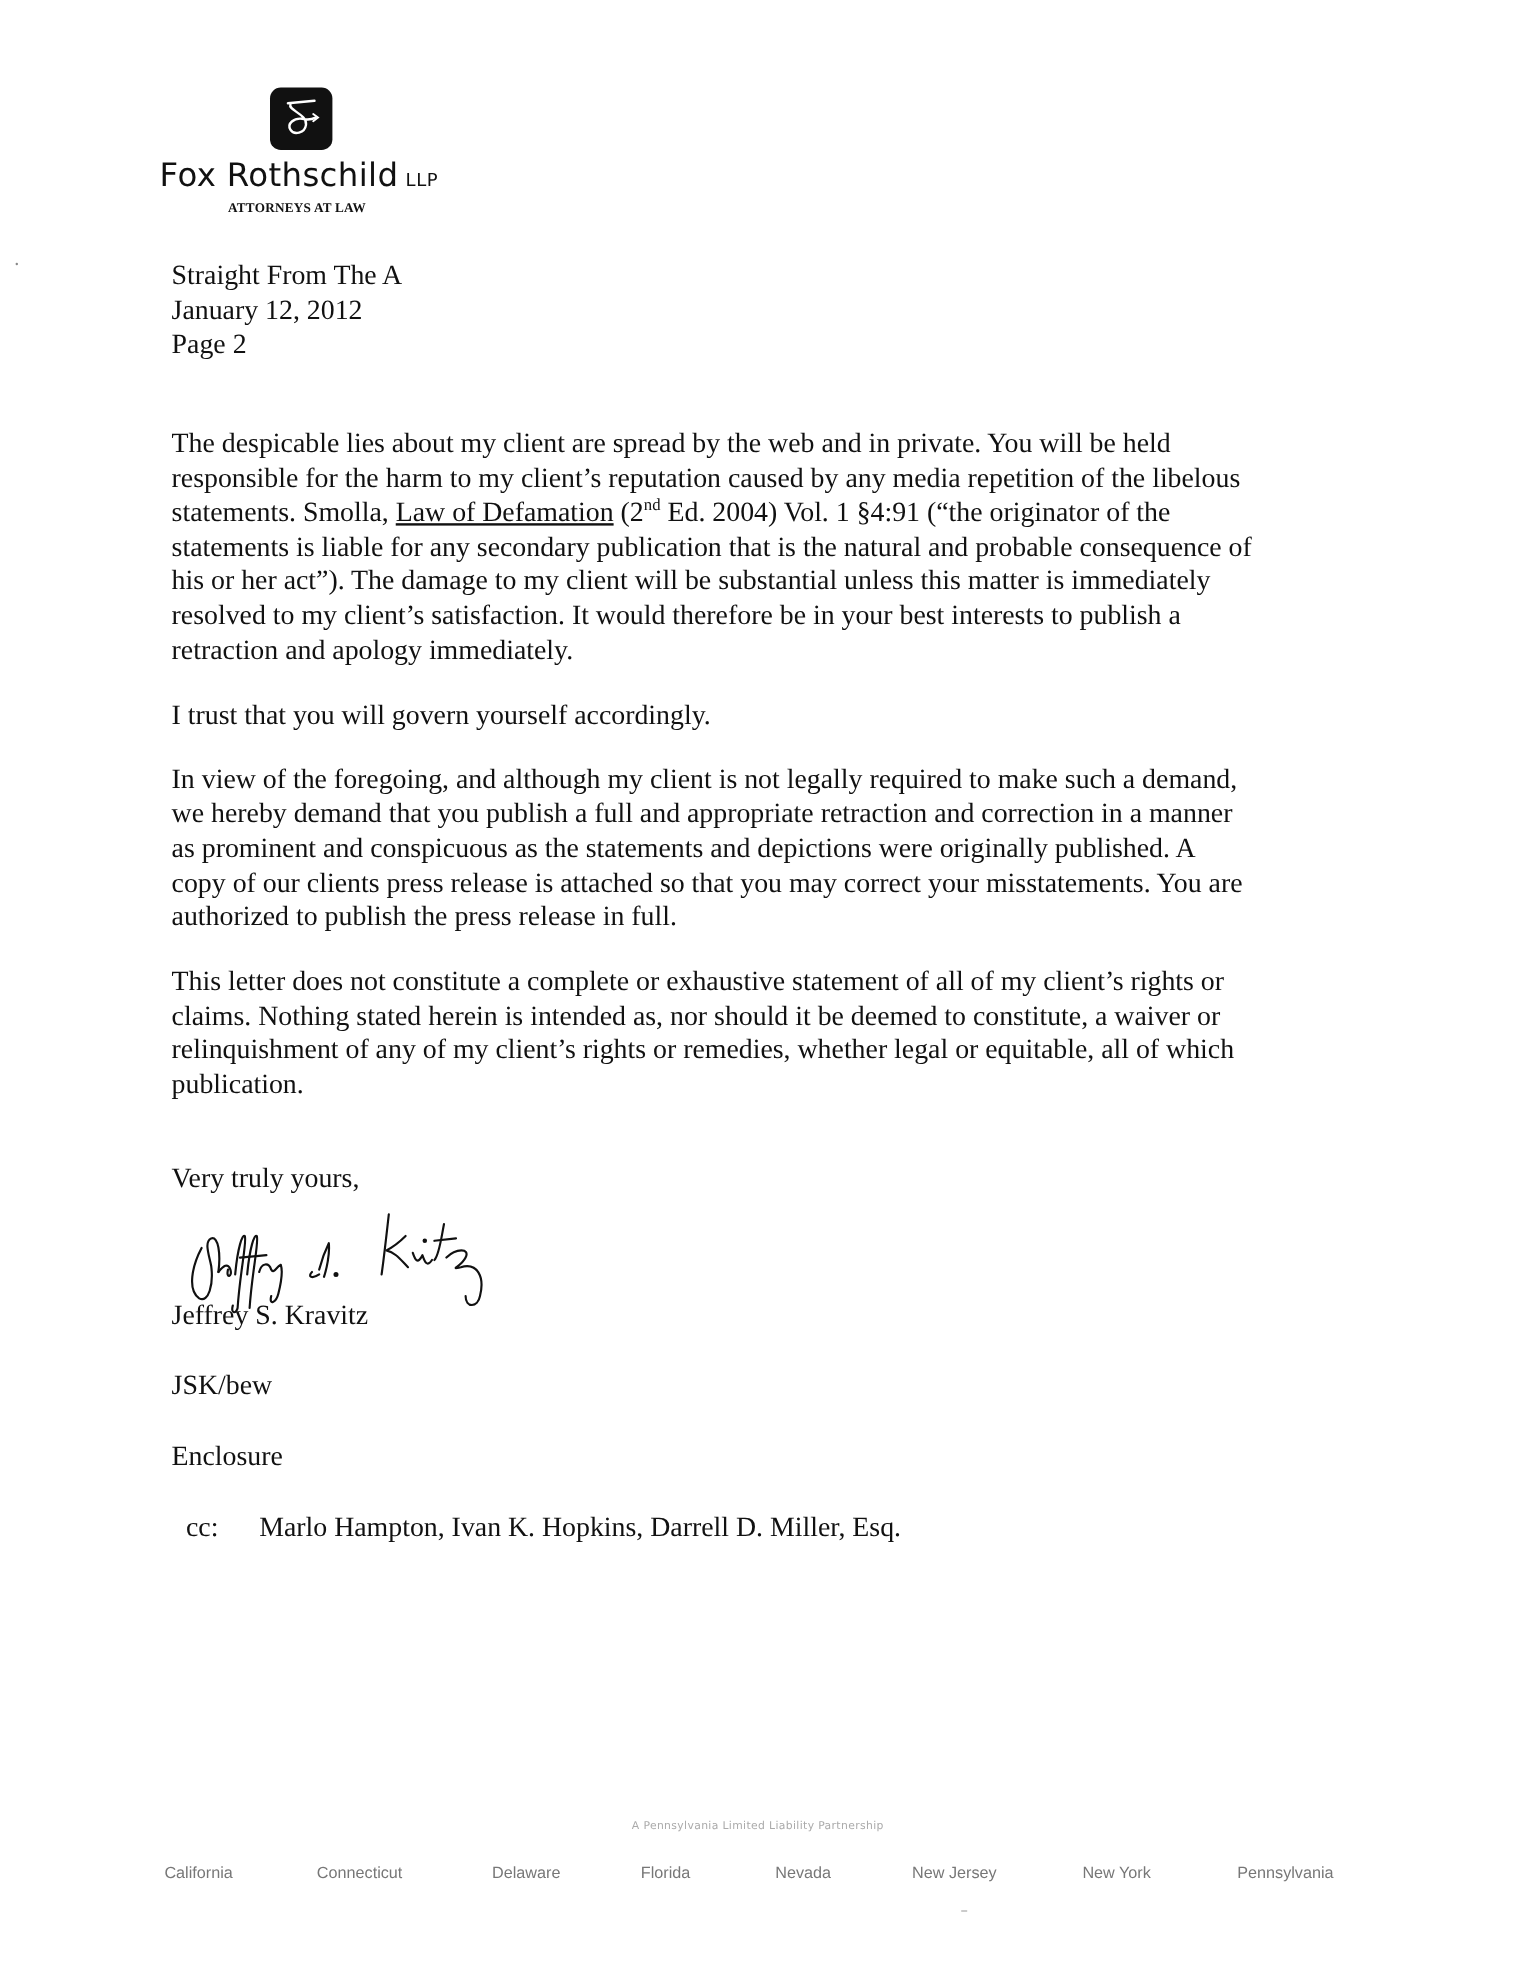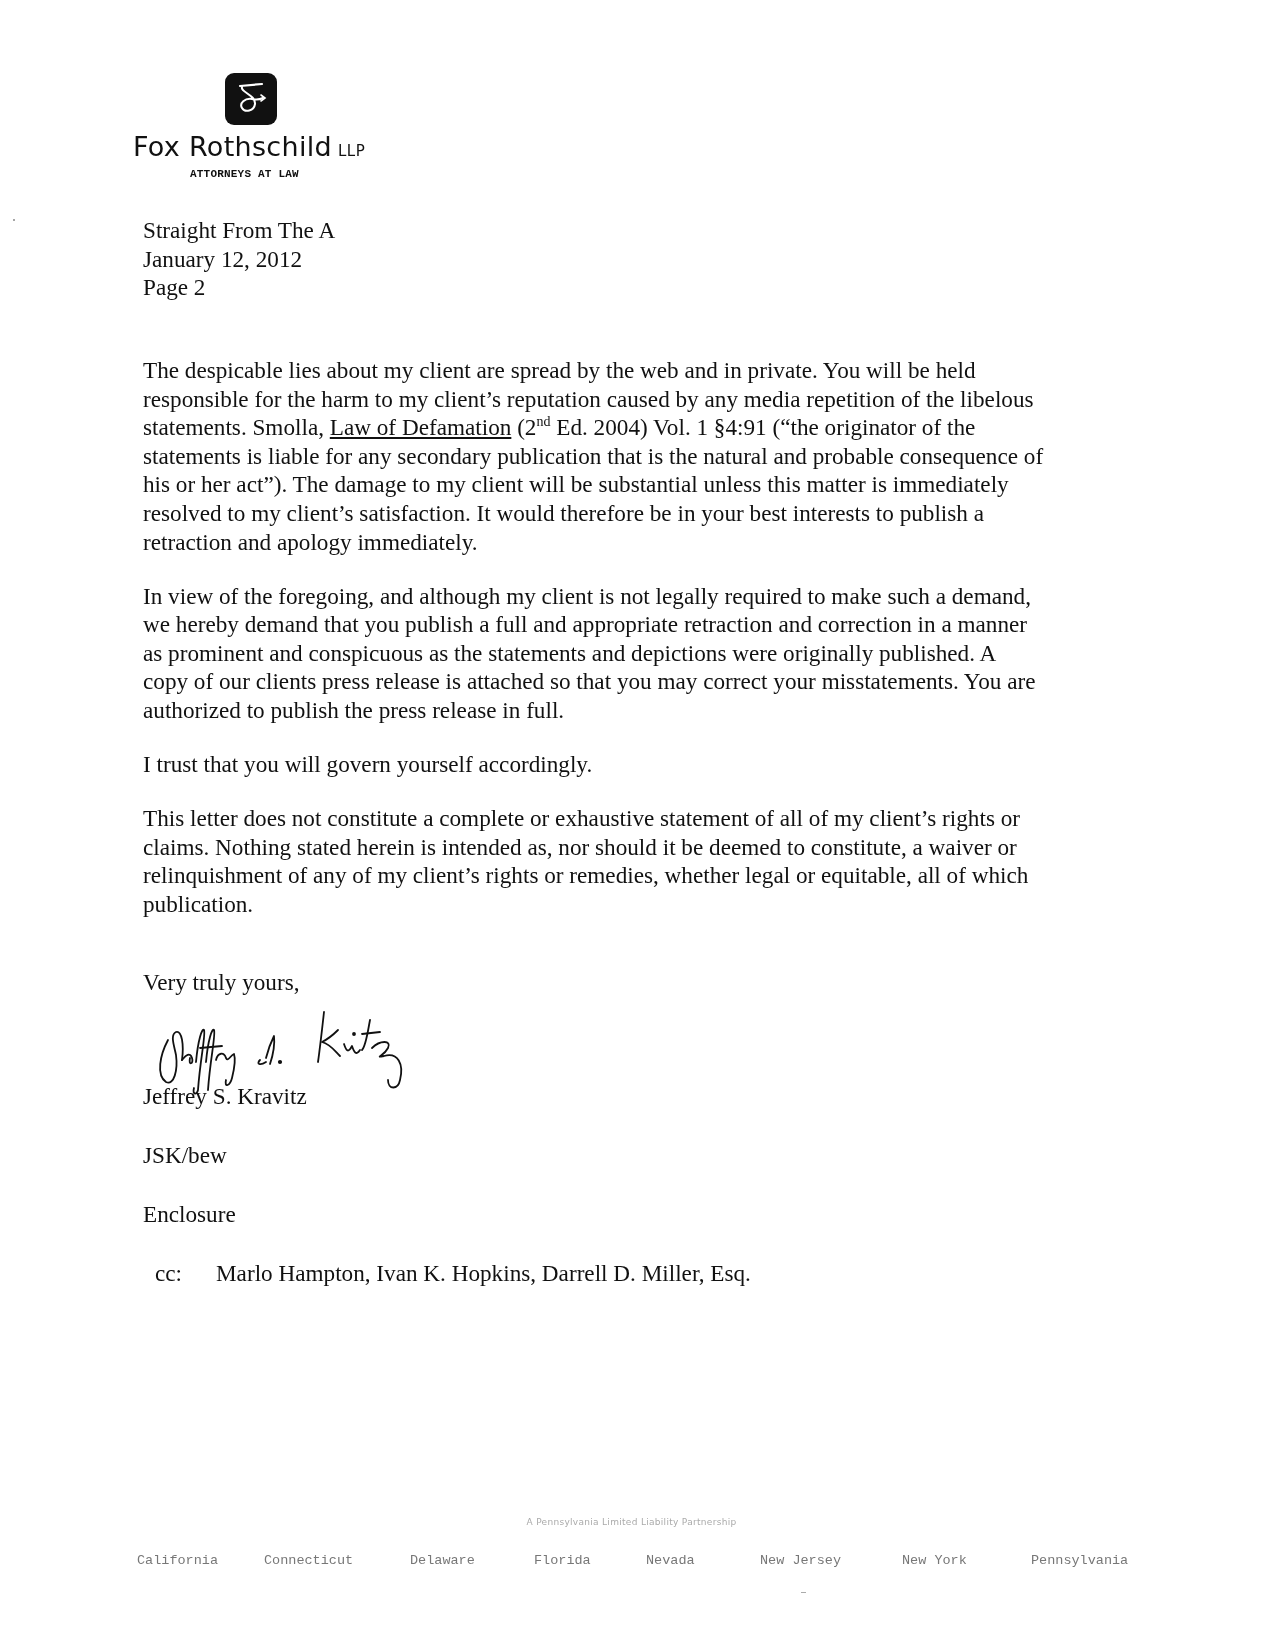--- a/index.html
+++ b/index.html
@@ -3,21 +3,21 @@
   <meta charset="utf-8">
   <style>
     html, body { margin: 0; padding: 0; background: #ffffff; }
     body { width: 1263px; height: 1640px; position: relative; overflow: hidden; color: #111; }
     .page { position: absolute; left: 0; top: 0; width: 1147px; height: 1640px; background: #fff; }
 
     .logo-box { position: absolute; left: 225px; top: 73px; width: 52px; height: 52px; background: #111; border-radius: 9px; }
     .logo-box svg { position: absolute; left: 0; top: 0; width: 52px; height: 52px; }
     .firm-name { position: absolute; left: 133px; top: 131px; font-family: "DejaVu Sans", sans-serif; font-size: 27px; letter-spacing: 0.3px; color: #111; white-space: nowrap; }
     .firm-llp { font-size: 15px; letter-spacing: 0.5px; margin-left: 6px; }
-    .firm-tagline { position: absolute; left: 190px; top: 168px; font-family: Liberation Mono, monospace; font-size: 11px; font-weight: bold; letter-spacing: 0.2px; color: #111; white-space: nowrap; }
+    .firm-tagline { position: absolute; left: 190px; top: 168px; font-family: Liberation Serif, serif; font-size: 11px; font-weight: bold; letter-spacing: 0.2px; color: #111; white-space: nowrap; }
 
     .stray-dot { position: absolute; left: 13px; top: 219px; width: 2px; height: 2px; background: #888; border-radius: 1px; }
 
     .text { font-family: "Liberation Serif", "DejaVu Serif", serif; font-size: 23.2px; line-height: 28.6px; color: #111; }
     .header-block { position: absolute; left: 143px; top: 216px; }
     .header-block div { white-space: nowrap; }
 
     .body { position: absolute; left: 143px; top: 356px; width: 975px; }
     .para { margin: 0 0 25.5px 0; text-align: left; }
     .para .line { display: block; white-space: nowrap; }
@@ -27,21 +27,21 @@
     .closing { position: absolute; left: 143px; top: 968px; }
     .signature { position: absolute; left: 148px; top: 1000px; width: 300px; height: 95px; }
     .signer-name { position: absolute; left: 143px; top: 1082px; }
     .initials { position: absolute; left: 143px; top: 1141px; }
     .enclosure { position: absolute; left: 143px; top: 1200px; font-family: Liberation Serif, serif; }
     .cc-label { position: absolute; left: 155px; top: 1259px; }
     .cc-names { position: absolute; left: 216px; top: 1259px; white-space: nowrap; }
 
     .footer-partnership { position: absolute; left: 0; width: 1263px; top: 1517px; text-align: center; font-family: "DejaVu Sans", sans-serif; font-size: 9px; color: #aaa; letter-spacing: 0.3px; }
     .footer-states { position: absolute; left: 0; top: 1553px; width: 1263px; height: 20px; }
-    .state { position: absolute; top: 0; font-family: Liberation Mono, monospace; font-size: 13.5px; color: #777; white-space: nowrap; }
+    .state { position: absolute; top: 0; font-family: Liberation Sans, sans-serif; font-size: 13.5px; color: #777; white-space: nowrap; }
     .footer-mark { position: absolute; left: 801px; top: 1592px; width: 5px; height: 1px; background: #aaa; }
   </style>
 </head>
 <body>
 
 <div class="page">
 
   <div class="logo-box">
     <svg viewBox="0 0 52 52" xmlns="http://www.w3.org/2000/svg">
       <path d="M15 13 L37 11" stroke="#fff" stroke-width="2.2" fill="none" stroke-linecap="round"></path>
@@ -65,29 +65,29 @@
       <span class="line">The despicable lies about my client are spread by the web and in private.  You will be held</span>
       <span class="line">responsible for the harm to my client’s reputation caused by any media repetition of the libelous</span>
       <span class="line"><span>statements.  Smolla, </span><span class="underline">Law of Defamation</span><span> (2</span><sup>nd</sup><span> Ed. 2004) Vol. 1 §4:91 (“the originator of the</span></span>
       <span class="line">statements is liable for any secondary publication that is the natural and probable consequence of</span>
       <span class="line">his or her act”).  The damage to my client will be substantial unless this matter is immediately</span>
       <span class="line">resolved to my client’s satisfaction.  It would therefore be in your best interests to publish a</span>
       <span class="line">retraction and apology immediately.</span>
     </div>
 
     <div class="para">
+      <span class="line">I trust that you will govern yourself accordingly.</span>
+    </div>
+
+    <div class="para">
       <span class="line">In view of the foregoing, and although my client is not legally required to make such a demand,</span>
       <span class="line">we hereby demand that you publish a full and appropriate retraction and correction in a manner</span>
       <span class="line">as prominent and conspicuous as the statements and depictions were originally published.  A</span>
       <span class="line">copy of our clients press release is attached so that you may correct your misstatements.  You are</span>
       <span class="line">authorized to publish the press release in full.</span>
-    </div>
-
-    <div class="para">
-      <span class="line">I trust that you will govern yourself accordingly.</span>
     </div>
 
     <div class="para">
       <span class="line">This letter does not constitute a complete or exhaustive statement of all of my client’s rights or</span>
       <span class="line">claims.  Nothing stated herein is intended as, nor should it be deemed to constitute, a waiver or</span>
       <span class="line">relinquishment of any of my client’s rights or remedies, whether legal or equitable, all of which</span>
       <span class="line">publication.</span>
     </div>
   </div>
 

